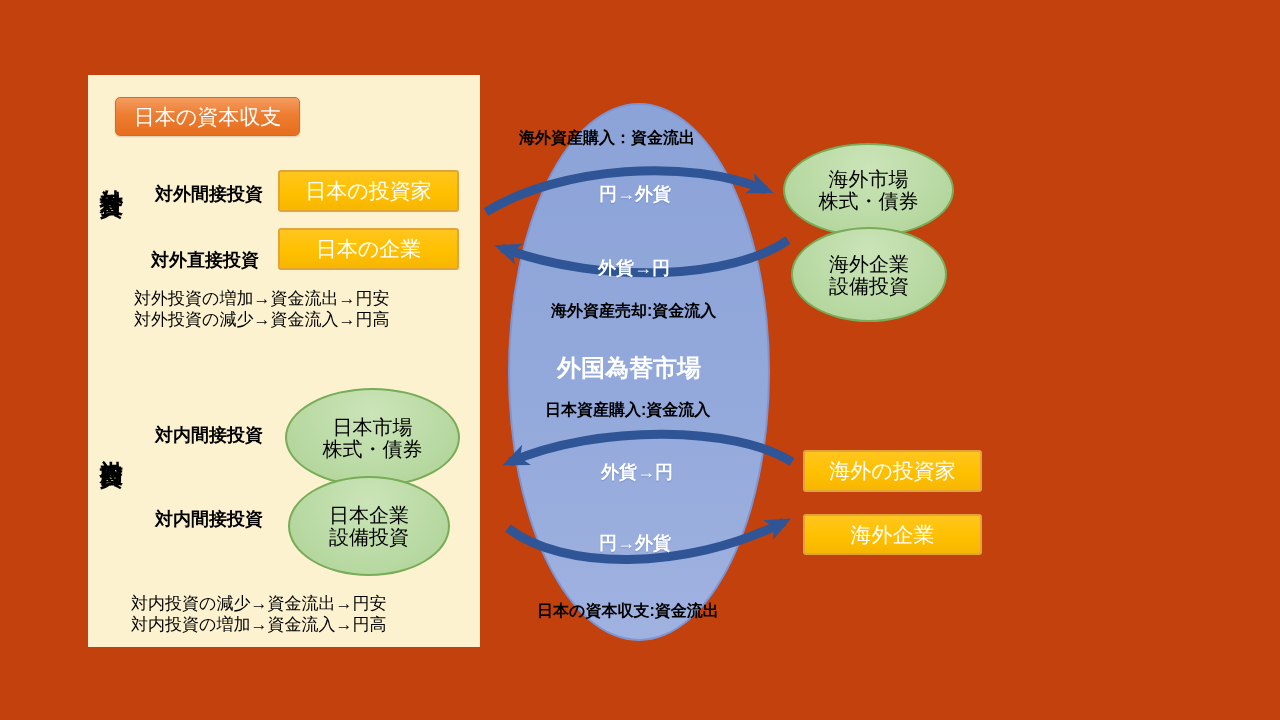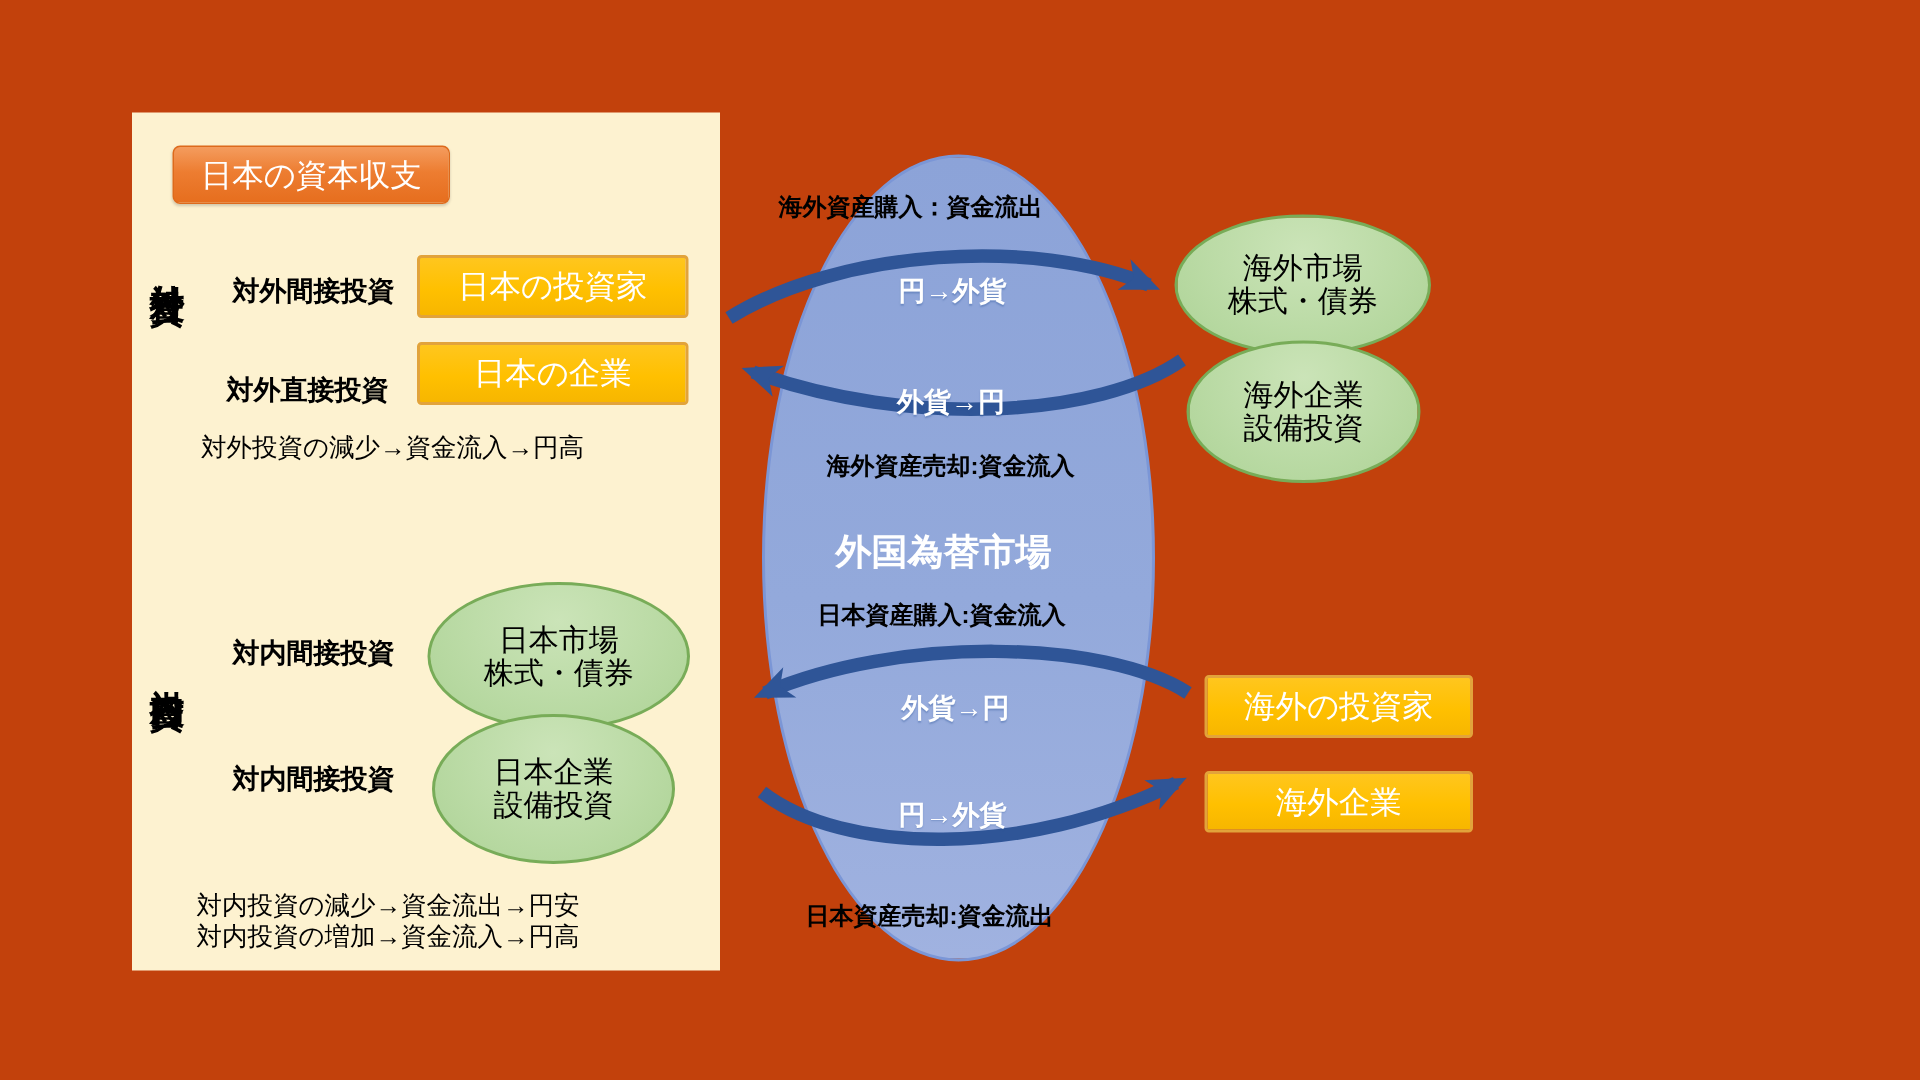--- a/index.html
+++ b/index.html
@@ -60,20 +60,21 @@
   <div class="gold-box" style="left:278px;top:170px;width:177px;height:38px;">
     <span>日本の投資家</span>
   </div>
 
   <div class="row-label" style="left:151px;top:232px;margin-top:16px;">対外直接投資</div>
   <div class="gold-box" style="left:278px;top:228px;width:177px;height:38px;">
     <span>日本の企業</span>
   </div>
 
   <div class="notes" style="left:134px;top:288px;">
+    <div>対外投資の増加→資金流出→円安</div>
     <div>対外投資の減少→資金流入→円高</div>
   </div>
 
   <div class="vlabel" style="left:98px;top:440px;">対内投資</div>
 
   <div class="row-label" style="left:155px;top:423px;">対内間接投資</div>
   <div class="green-ellipse" style="left:285px;top:388px;width:171px;height:95px;">
     <span>日本市場</span>
     <span>株式・債券</span>
   </div>
@@ -104,21 +105,21 @@
   </svg>
 
   <div class="mlabel" style="left:519px;top:128px;">海外資産購入：資金流出</div>
   <div class="flow" style="left:599px;top:182px;">円→外貨</div>
   <div class="flow" style="left:598px;top:256px;">外貨→円</div>
   <div class="mlabel" style="left:533px;top:301px;margin-left:18px;">海外資産売却:資金流入</div>
   <div class="market-title">外国為替市場</div>
   <div class="mlabel" style="left:545px;top:400px;">日本資産購入:資金流入</div>
   <div class="flow" style="left:601px;top:460px;">外貨→円</div>
   <div class="flow" style="left:599px;top:531px;">円→外貨</div>
-  <div class="mlabel" style="left:537px;top:601px;">日本資産売却:資金流出</div>
+  <div class="mlabel" style="left:537px;top:601px;">日本の資本収支:資金流出</div>
 
   <div class="green-ellipse" style="left:783px;top:143px;width:167px;height:90px;z-index:2;">
     <span>海外市場</span>
     <span>株式・債券</span>
   </div>
   <div class="green-ellipse" style="left:791px;top:227px;width:152px;height:91px;z-index:2;">
     <span>海外企業</span>
     <span>設備投資</span>
   </div>
 

